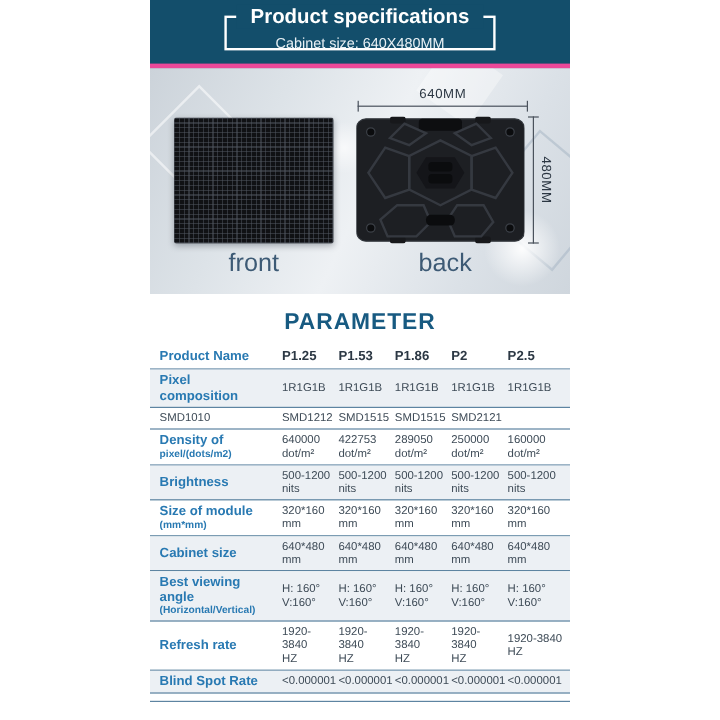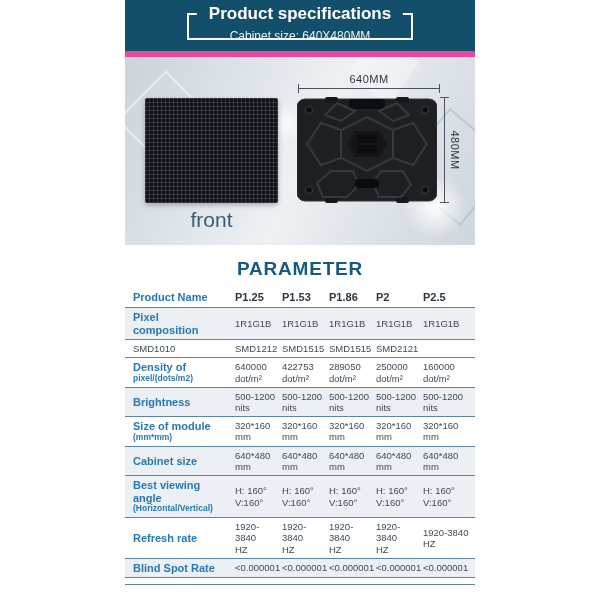--- a/index.html
+++ b/index.html
@@ -2,21 +2,21 @@
 <html style="--banner_bg: #134e6b; --title_blue: #175a81; --label_blue: #2879b2; --line_blue: #5d84a1; --value_dark: #3e4b57; --header_dark: #2c3844; --stripe_bg: #ecf0f4; --dim_text: #2b3642; --front_back_label: #3d5a75;"><head>
 <meta charset="utf-8">
 <style>
   * { margin:0; padding:0; box-sizing:border-box; }
   html,body { background:#fff; }
   body { font-family:"Liberation Sans","DejaVu Sans",sans-serif; }
   .canvas { position:relative; width:600px; height:600px; background:#fff; margin:0 auto; overflow:hidden; }
   .content { position:relative; width:350px; margin:0 auto; }
 
   
-  .banner { position:relative; height:57px; background:var(--banner_bg,#134e6b); border-bottom:6px solid #ec4899; }
+  .banner { position:relative; height:57px; background:var(--banner_bg,#134e6b); border-bottom:4px solid #ec4899; }
   .banner-frame { position:absolute; left:62px; right:62px; top:13px; bottom:11px; border:2px solid #ffffff; }
   .banner-title { position:absolute; top:4px; left:50%; transform:translateX(-50%); background:var(--banner_bg,#134e6b);
                   color:#fff; font-size:17px; font-weight:700; padding:0 12px; white-space:nowrap; line-height:1.2; }
   .banner-sub { position:absolute; top:29px; left:0; right:0; text-align:center; color:#e9f1f5; font-size:12px; }
 
   
   .views { position:relative; height:188px; overflow:hidden;
            background:linear-gradient(115deg,#ccd3da 0%,#dde3e8 28%,#eef1f4 52%,#dbe1e7 78%,#cfd6dd 100%); }
   .deco { position:absolute; pointer-events:none; }
   .deco.sq1 { left:6px; top:28px; width:70px; height:70px; border:2px solid rgba(255,255,255,.55); transform:rotate(45deg); }
@@ -119,20 +119,21 @@
         <div class="dim-h-label">640MM</div>
         <div class="dim-h-line"></div>
       </div>
 
       <div class="dim-v">
         <div class="dim-v-line"></div>
         <div class="dim-v-label">480MM</div>
       </div>
 
       <div class="view-label front">front</div>
+      <div class="view-label back">back</div>
     </div>
 
     <div class="param-title">PARAMETER</div>
     <div class="spec-table" id="spec-table">
         <div class="trow hdr">
           <div class="tlabel">
             <div>Product Name</div>
           </div>
           <div class="tcell">P1.25</div>
           <div class="tcell">P1.53</div>

